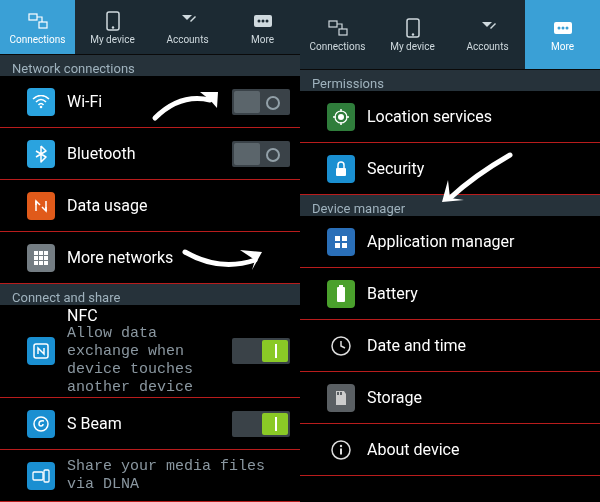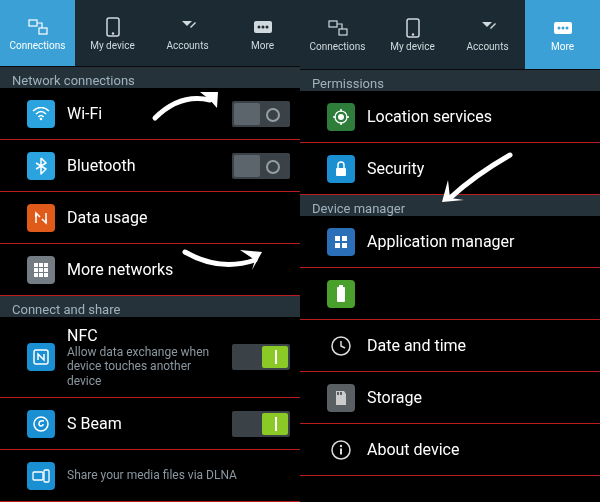--- a/index.html
+++ b/index.html
@@ -47,21 +47,21 @@
     min-height: 52px;
     gap: 12px;
   }
   .row .ricon {
     width: 28px; height: 28px; flex: 0 0 28px;
     display:flex; align-items:center; justify-content:center;
     border-radius: 4px;
   }
   .row .labelbox { flex: 1; min-width: 0; }
   .row .title { font-size: 16px; color: #fff; }
-  .row .sub { font-size: 12px; color: #8a97a0; line-height: 1.2; }
+  .row .sub { font-size: 15px; color: #8a97a0; line-height: 1.2; font-family: Liberation Mono, monospace; }
   .toggle-off {
     width: 58px; height: 26px; background: #3a4248; border-radius: 2px;
     position: relative; flex: 0 0 58px;
   }
   .toggle-off::after {
     content: ""; position: absolute; left: 2px; top: 2px;
     width: 26px; height: 22px; background: #5b656b; border-radius: 2px;
   }
   .toggle-off::before {
     content: ""; position:absolute; right:10px; top:7px;
@@ -321,20 +321,23 @@
         </div>
     </div>
 
     <div class="row">
       <span class="ricon" style="background:#4aa02c">
         <svg width="12" height="18" viewBox="0 0 12 18">
             <rect x="4" y="0" width="4" height="2" fill="#fff"></rect>
             <rect x="2" y="2" width="8" height="15" rx="1" fill="#fff"></rect>
           </svg>
       </span>
+      <div class="labelbox">
+          <div class="title">Battery</div>
+        </div>
     </div>
 
     <div class="row">
       <span class="ricon">
         <svg width="22" height="22" viewBox="0 0 22 22">
             <circle cx="11" cy="11" r="9" fill="none" stroke="#ddd" stroke-width="1.5"></circle>
             <path d="M11 6 L11 11 L15 13" fill="none" stroke="#ddd" stroke-width="1.5"></path>
           </svg>
       </span>
       <div class="labelbox">

